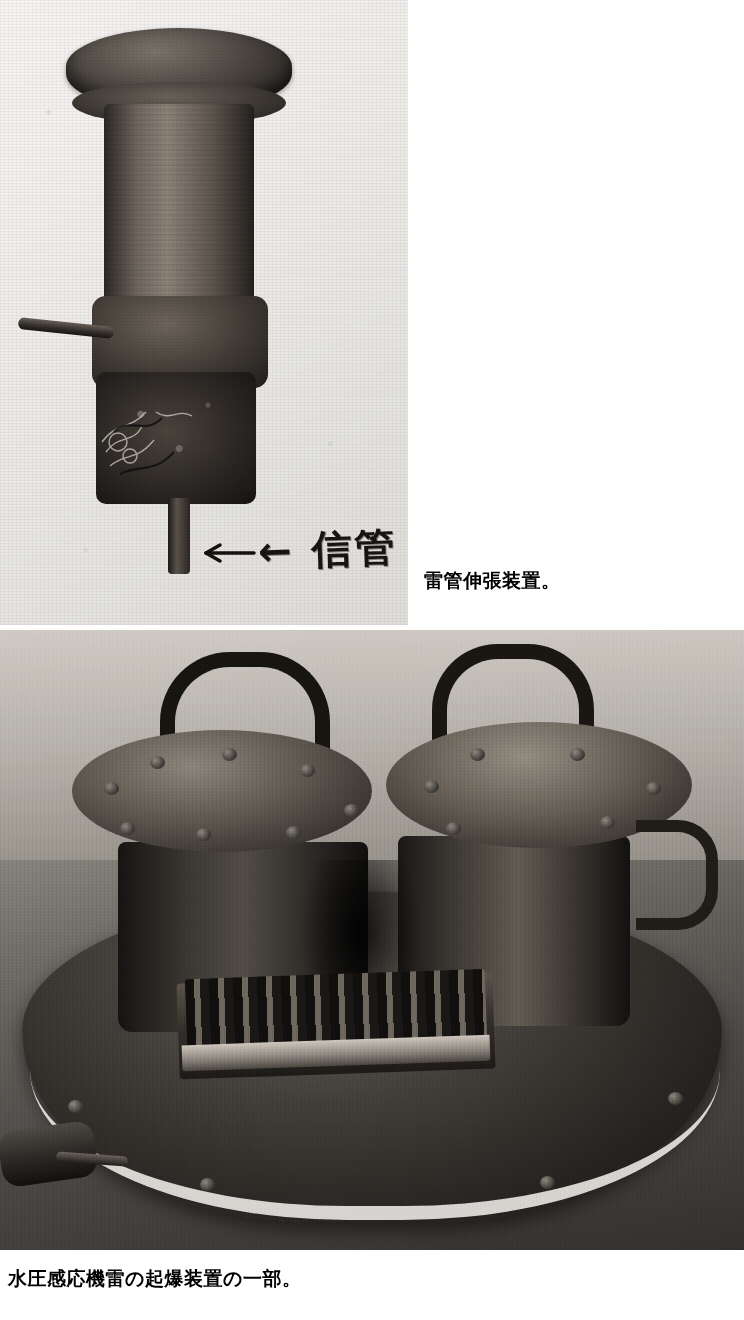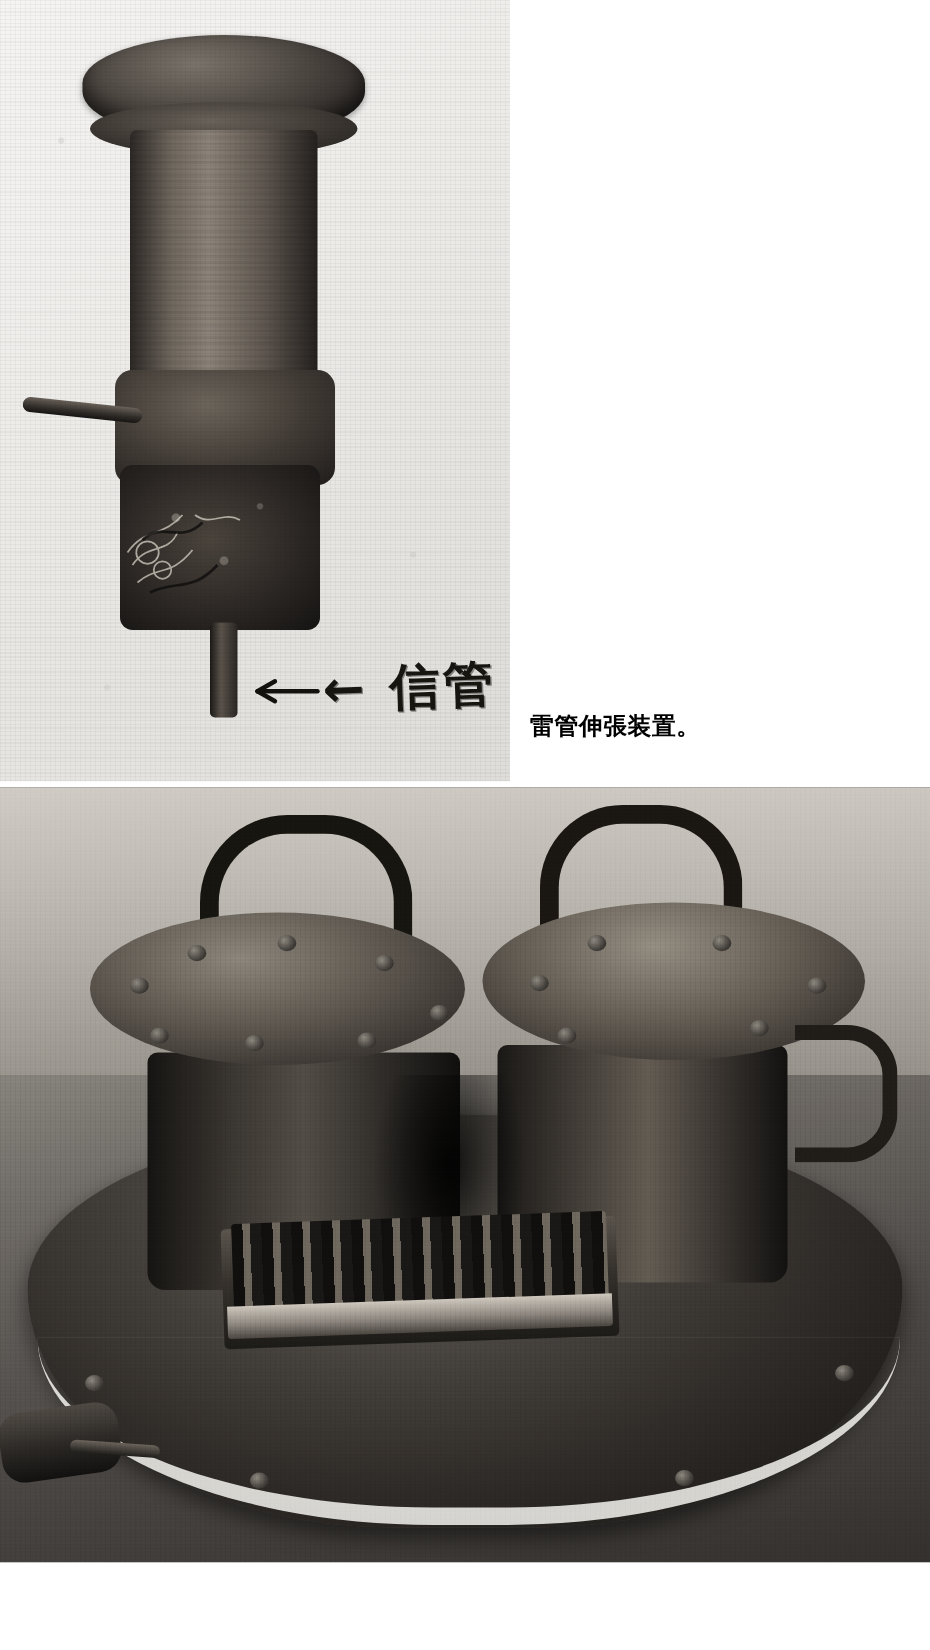--- a/index.html
+++ b/index.html
@@ -481,14 +481,15 @@
 
     <div class="bolt" style="left:200px; top:548px;"></div>
     <div class="bolt" style="left:540px; top:546px;"></div>
     <div class="bolt" style="left:68px; top:470px;"></div>
     <div class="bolt" style="left:668px; top:462px;"></div>
 
     <div class="fig2-grain"></div>
   </div>
 
   <div class="gap-strip"></div>
+  <div class="cap2">水圧感応機雷の起爆装置の一部。</div>
 
 </div>
 
 </body></html>

